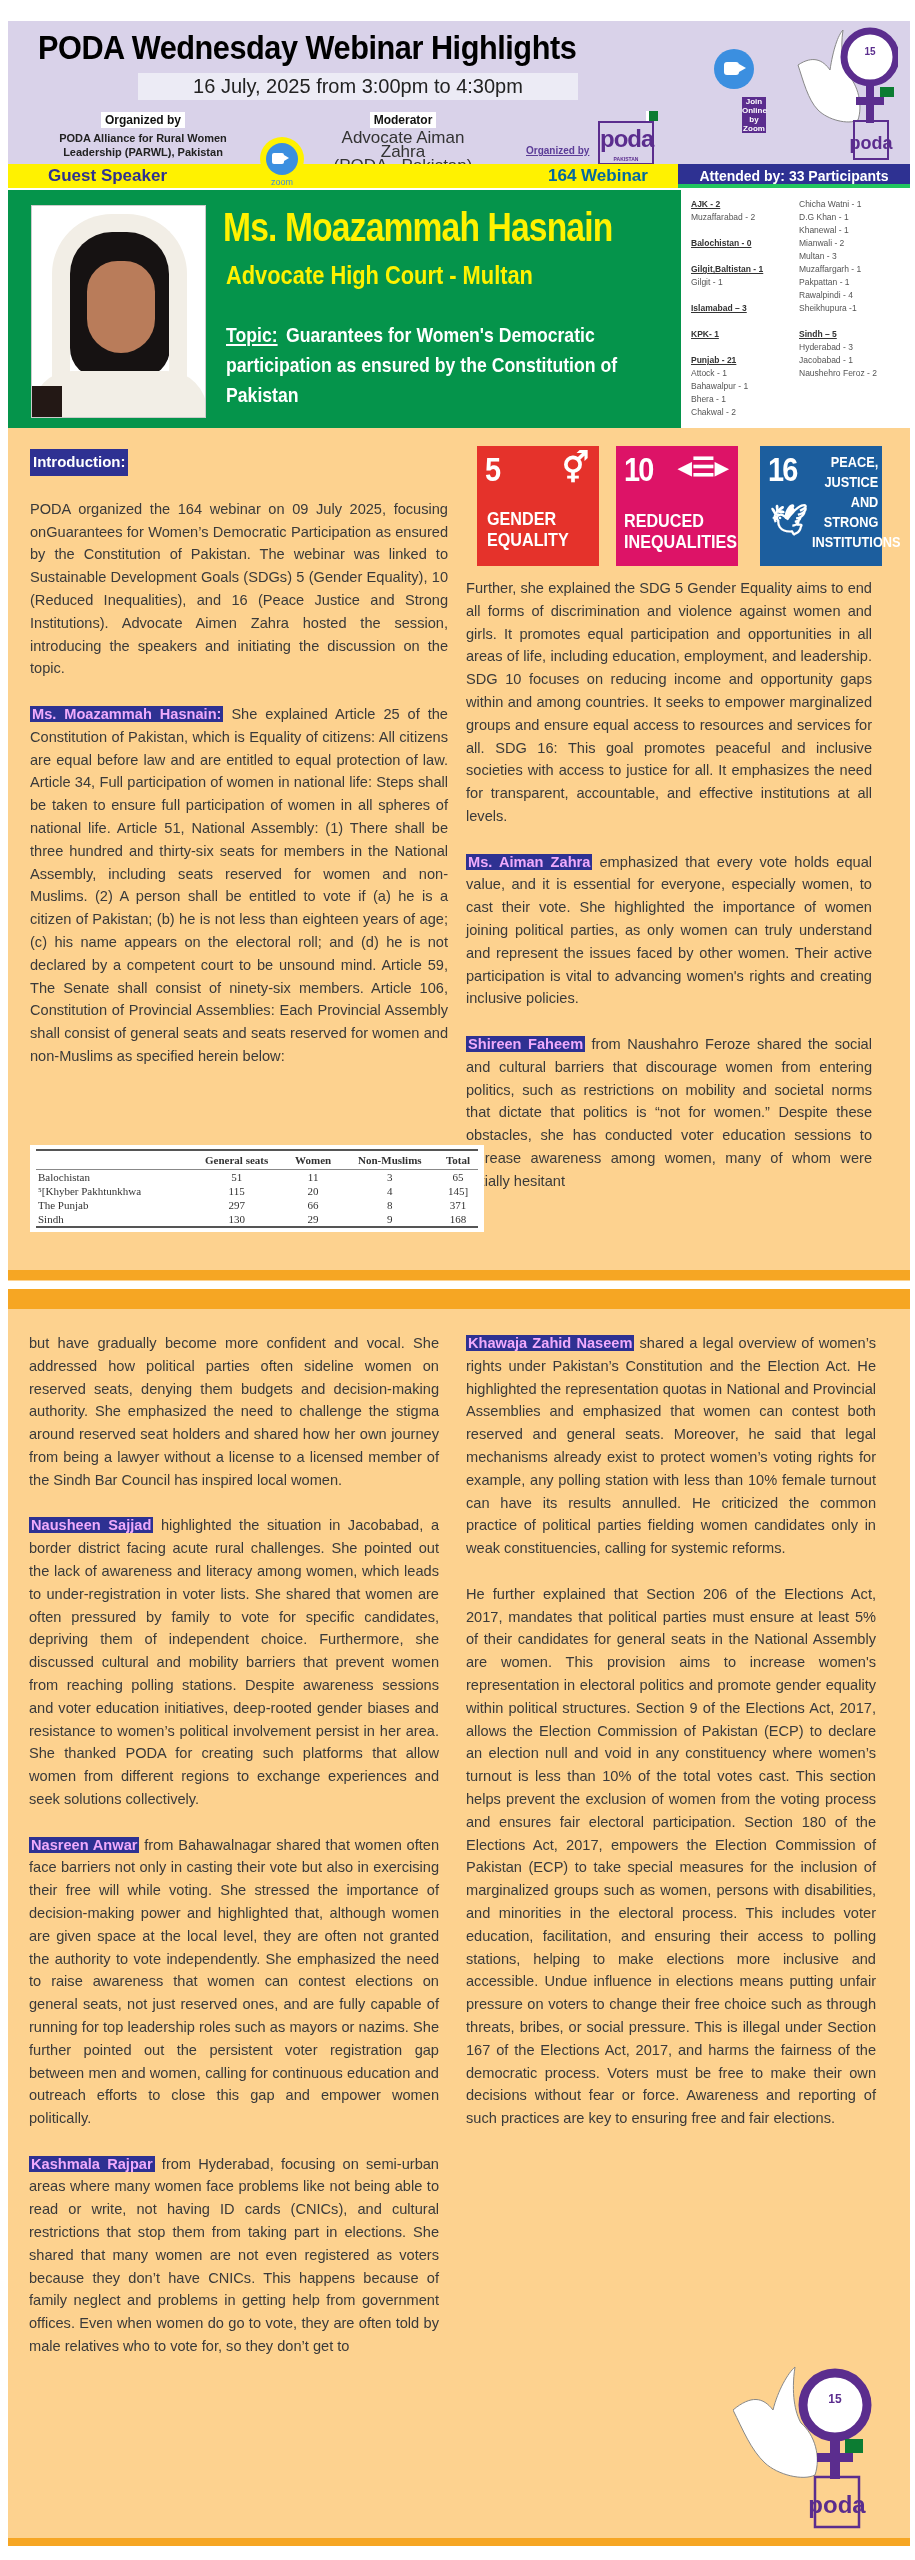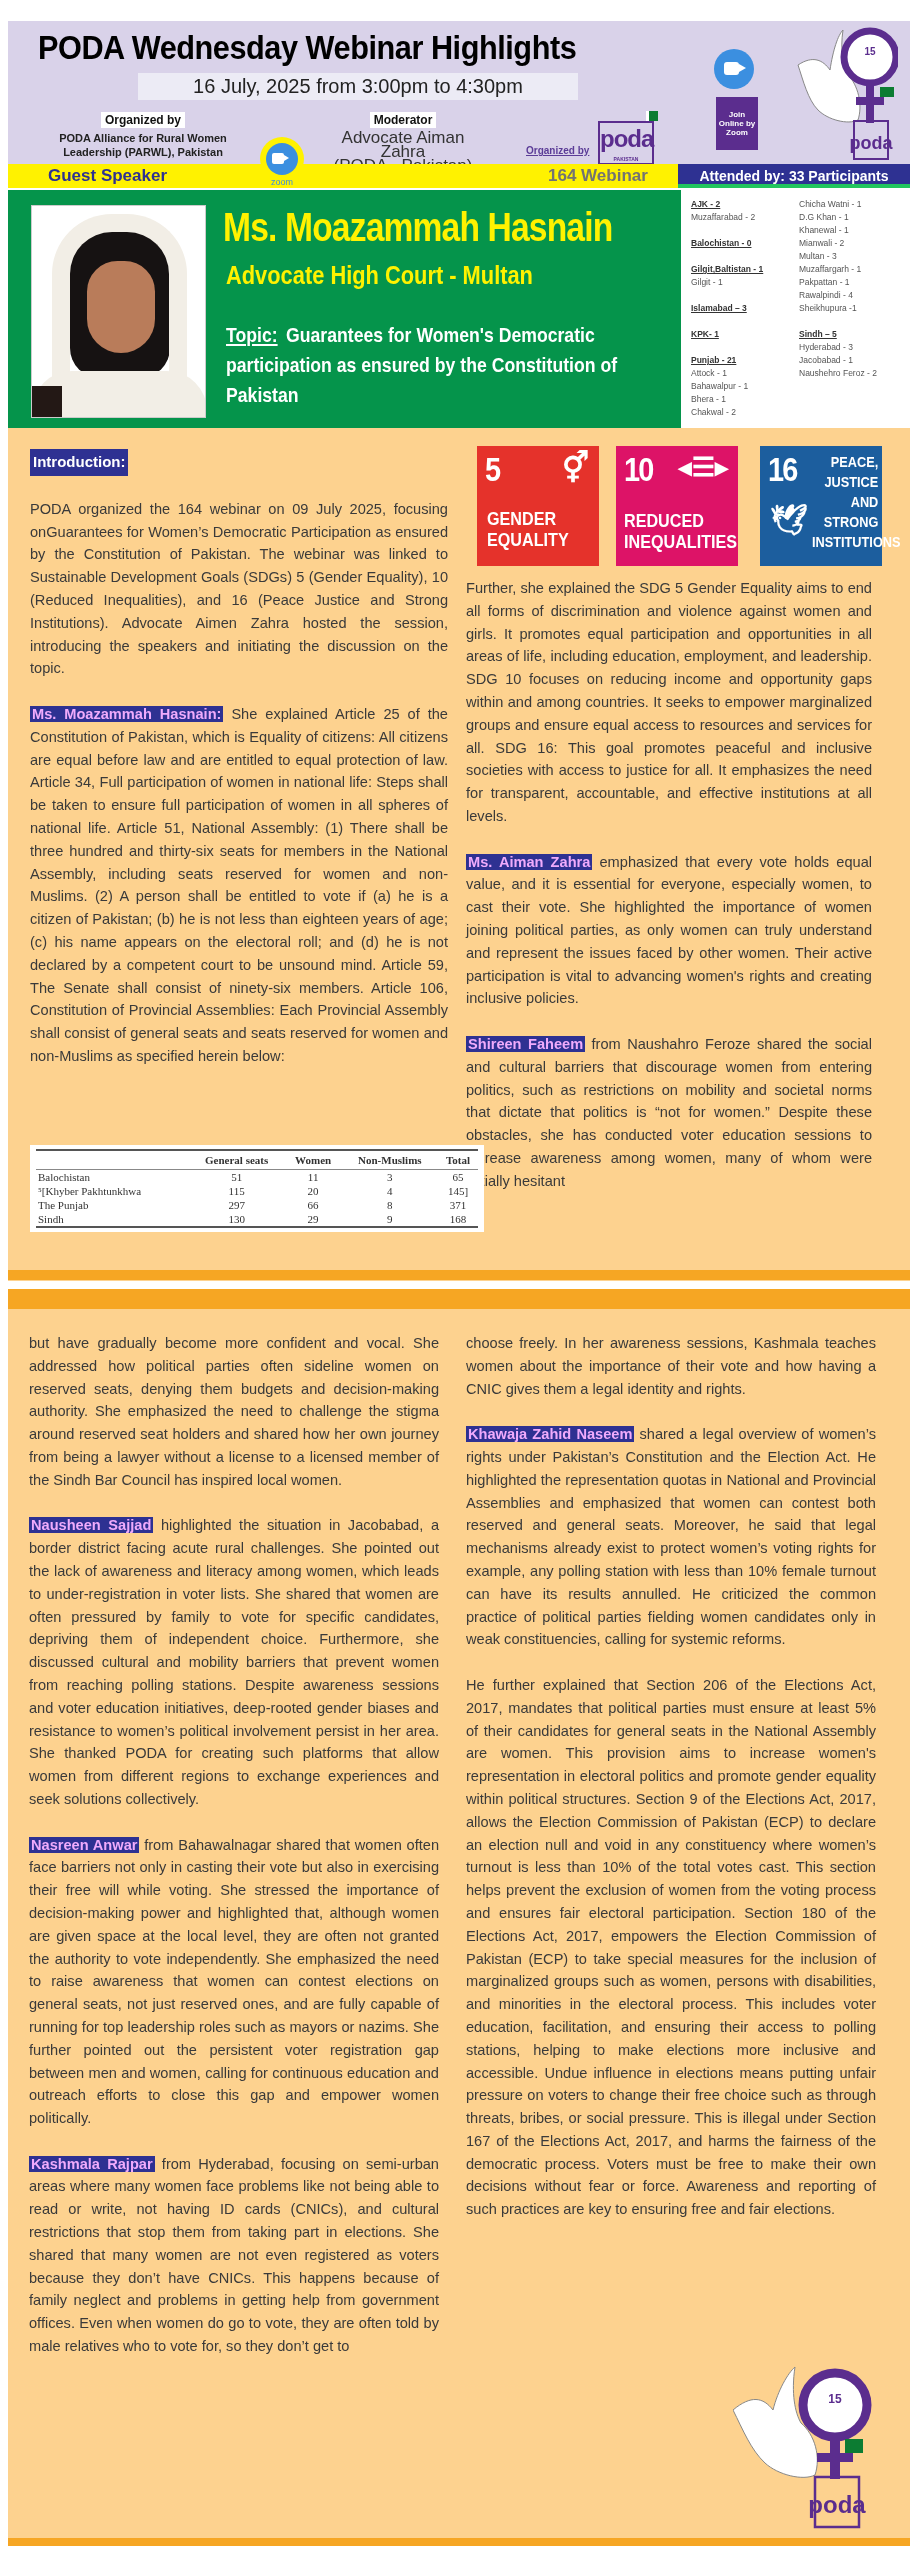--- a/index.html
+++ b/index.html
@@ -15,32 +15,32 @@
   .org-text { font-size: 11px; font-weight: bold; color: #222; line-height: 14px; margin-top: 3px; }
   .mod-box { position: absolute; left: 320px; top: 89px; width: 150px; text-align: center; }
   .mod-text { font-size: 17px; color: #333; line-height: 14px; margin-top: 3px; }
   .org-link { position: absolute; left: 518px; top: 124px; font-size: 10px; font-weight: bold; color: #5b3c97; text-decoration: underline; }
   .poda-mini { position: absolute; left: 590px; top: 100px; width: 56px; height: 44px; border: 2px solid #5b2d8e; color: #5b2d8e; font-weight: bold; font-size: 24px; text-align: center; line-height: 32px; letter-spacing: -1px; }
   .poda-mini small { position: absolute; bottom: 1px; left: 0; right: 0; font-size: 5px; line-height: 6px; letter-spacing: 0; }
   .flag-mini { position: absolute; left: 638px; top: 90px; width: 12px; height: 10px; background: #0c7c32; border-left: 3px solid #fff; }
   .zoom-join { position: absolute; left: 706px; top: 28px; width: 40px; height: 40px; border-radius: 50%; background: #3b8fe0; }
   .zoom-cam { position: absolute; left: 10px; top: 13px; width: 15px; height: 13px; background: #fff; border-radius: 3px; }
   .zoom-cam:after { content: ""; position: absolute; right: -7px; top: 2px; border-left: 7px solid #fff; border-top: 4px solid transparent; border-bottom: 4px solid transparent; }
-  .join-label { position: absolute; left: 708px; top: 76px; width: 42px; background: #5b2d8e; color: #fff; font-size: 8px; text-align: center; line-height: 9px; padding: 13px 0; font-weight: bold; }
+  .join-label { position: absolute; left: 734px; top: 76px; width: 24px; background: #5b2d8e; color: #fff; font-size: 8px; text-align: center; line-height: 9px; padding: 0 0; font-weight: bold; }
   .emblem { position: absolute; left: 780px; top: 4px; width: 110px; height: 135px; }
 
   .hdr-bar { position: absolute; left: 8px; top: 164px; width: 902px; height: 24px; background: #fff200; }
   .bar-guest { position: absolute; left: 40px; top: 0; font-size: 17px; font-weight: bold; color: #2e3192; line-height: 24px; }
   .zoom-badge { position: absolute; left: 260px; top: 137px; width: 44px; height: 51px; }
   .zoom-badge .ring { position: absolute; left: 0; top: 0; width: 44px; height: 44px; border-radius: 50%; background: #fff200; }
   .zoom-badge .blue { position: absolute; left: 6px; top: 6px; width: 32px; height: 32px; border-radius: 50%; background: #3b8fe0; }
   .zoom-badge .cam { position: absolute; left: 12px; top: 16px; width: 12px; height: 11px; background: #fff; border-radius: 2px; }
   .zoom-badge .cam:after { content: ""; position: absolute; right: -5px; top: 2px; border-left: 5px solid #fff; border-top: 3px solid transparent; border-bottom: 3px solid transparent; }
   .zoom-badge .txt { position: absolute; left: 0; top: 40px; width: 44px; text-align: center; font-size: 9px; color: #3b8fe0; }
-  .bar-webinar { position: absolute; left: 540px; top: 0; font-size: 17px; font-weight: bold; color: #737373; line-height: 24px; }
+  .bar-webinar { position: absolute; left: 540px; top: 0; font-size: 17px; font-weight: bold; color: #0369a1; line-height: 24px; }
   .bar-attended { position: absolute; left: 678px; top: 164px; width: 232px; height: 24px; background: #2e3192; color: #fff; font-size: 14px; font-weight: bold; line-height: 24px; text-align: center; border-bottom: 4px solid #22c55e; }
 
   
   .speaker-band { position: absolute; left: 8px; top: 190px; width: 670px; height: 238px; background: #05944b; }
   .photo { position: absolute; left: 23px; top: 15px; width: 175px; height: 213px; background: #fff; border: 1px solid #ccc; overflow: hidden; }
   .photo .hair { position: absolute; left: 38px; top: 12px; width: 100px; height: 160px; border-radius: 50px 50px 30px 30px; background: #161212; }
   .photo .scarf { position: absolute; left: 20px; top: 8px; width: 135px; height: 220px; border-radius: 60px 60px 10px 10px; border: 18px solid #f2eee6; border-bottom: none; }
   .photo .face { position: absolute; left: 55px; top: 55px; width: 68px; height: 92px; border-radius: 34px 34px 38px 38px; background: #b97c5a; }
   .photo .body { position: absolute; left: 0; top: 165px; width: 175px; height: 60px; background: #f2eee6; border-radius: 40px 40px 0 0; }
   .photo .dark { position: absolute; left: 0; top: 180px; width: 30px; height: 40px; background: #231815; }
@@ -276,21 +276,20 @@
 <div class="panel2-bottom"></div>
 
 <div class="col" style="left:29px; top:1332px; width:410px;">
   <p>but have gradually become more confident and vocal. She addressed how political parties often sideline women on reserved seats, denying them budgets and decision-making authority. She emphasized the need to challenge the stigma around reserved seat holders and shared how her own journey from being a lawyer without a license to a licensed member of the Sindh Bar Council has inspired local women.</p>
   <p><span class="hl">Nausheen Sajjad</span><span> highlighted the situation in Jacobabad, a border district facing acute rural challenges. She pointed out the lack of awareness and literacy among women, which leads to under-registration in voter lists. She shared that women are often pressured by family to vote for specific candidates, depriving them of independent choice. Furthermore, she discussed cultural and mobility barriers that prevent women from reaching polling stations. Despite awareness sessions and voter education initiatives, deep-rooted gender biases and resistance to women’s political involvement persist in her area. She thanked PODA for creating such platforms that allow women from different regions to exchange experiences and seek solutions collectively.</span></p>
   <p><span class="hl">Nasreen Anwar</span><span> from Bahawalnagar shared that women often face barriers not only in casting their vote but also in exercising their free will while voting. She stressed the importance of decision-making power and highlighted that, although women are given space at the local level, they are often not granted the authority to vote independently. She emphasized the need to raise awareness that women can contest elections on general seats, not just reserved ones, and are fully capable of running for top leadership roles such as mayors or nazims. She further pointed out the persistent voter registration gap between men and women, calling for continuous education and outreach efforts to close this gap and empower women politically.</span></p>
   <p><span class="hl">Kashmala Rajpar</span><span> from Hyderabad, focusing on semi-urban areas where many women face problems like not being able to read or write, not having ID cards (CNICs), and cultural restrictions that stop them from taking part in elections. She shared that many women are not even registered as voters because they don’t have CNICs. This happens because of family neglect and problems in getting help from government offices. Even when women do go to vote, they are often told by male relatives who to vote for, so they don’t get to</span></p>
 </div>
 
 <div class="col" style="left:466px; top:1332px; width:410px;">
-  <p>choose freely. In her awareness sessions, Kashmala teaches women about the importance of their vote and how having a CNIC gives them a legal identity and rights.</p>
   <p><span class="hl">Khawaja Zahid Naseem</span><span> shared a legal overview of women’s rights under Pakistan’s Constitution and the Election Act. He highlighted the representation quotas in National and Provincial Assemblies and emphasized that women can contest both reserved and general seats. Moreover, he said that legal mechanisms already exist to protect women’s voting rights for example, any polling station with less than 10% female turnout can have its results annulled. He criticized the common practice of political parties fielding women candidates only in weak constituencies, calling for systemic reforms.</span></p>
   <p>He further explained that Section 206 of the Elections Act, 2017, mandates that political parties must ensure at least 5% of their candidates for general seats in the National Assembly are women. This provision aims to increase women's representation in electoral politics and promote gender equality within political structures. Section 9 of the Elections Act, 2017, allows the Election Commission of Pakistan (ECP) to declare an election null and void in any constituency where women’s turnout is less than 10% of the total votes cast. This section helps prevent the exclusion of women from the voting process and ensures fair electoral participation. Section 180 of the Elections Act, 2017, empowers the Election Commission of Pakistan (ECP) to take special measures for the inclusion of marginalized groups such as women, persons with disabilities, and minorities in the electoral process. This includes voter education, facilitation, and ensuring their access to polling stations, helping to make elections more inclusive and accessible. Undue influence in elections means putting unfair pressure on voters to change their free choice such as through threats, bribes, or social pressure. This is illegal under Section 167 of the Elections Act, 2017, and harms the fairness of the democratic process. Voters must be free to make their own decisions without fear or force. Awareness and reporting of such practices are key to ensuring free and fair elections.</p>
 </div>
 
 <svg class="footer-emblem" viewBox="0 0 140 165">
   <path d="M0 45 C18 30 30 32 40 45 C45 25 55 8 62 2 C58 28 62 48 68 58 C82 70 88 92 82 110 C70 116 45 110 32 98 C18 85 10 65 0 45 Z" fill="#ffffff" stroke="#888" stroke-width="1"></path>
   <circle cx="102" cy="40" r="32" fill="#ffffff" stroke="#5b2d8e" stroke-width="9"></circle>
   <text x="102" y="38" text-anchor="middle" font-size="12" fill="#5b2d8e" font-family="Liberation Sans, sans-serif" font-weight="bold">15</text>
   <rect x="97" y="72" width="10" height="42" fill="#5b2d8e"></rect>
   <rect x="84" y="88" width="36" height="9" fill="#5b2d8e"></rect>

